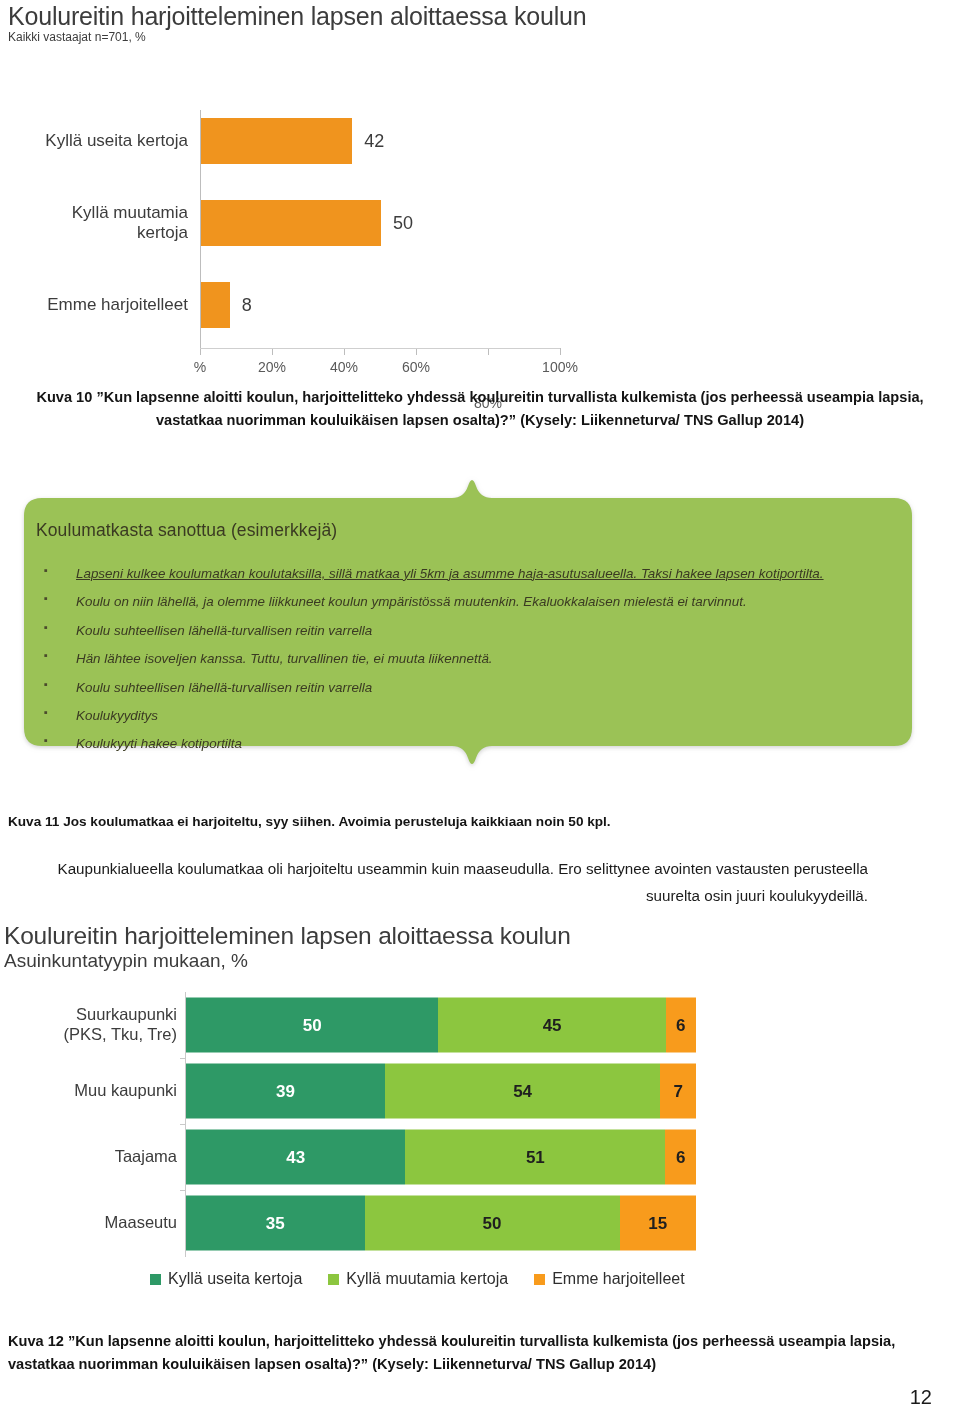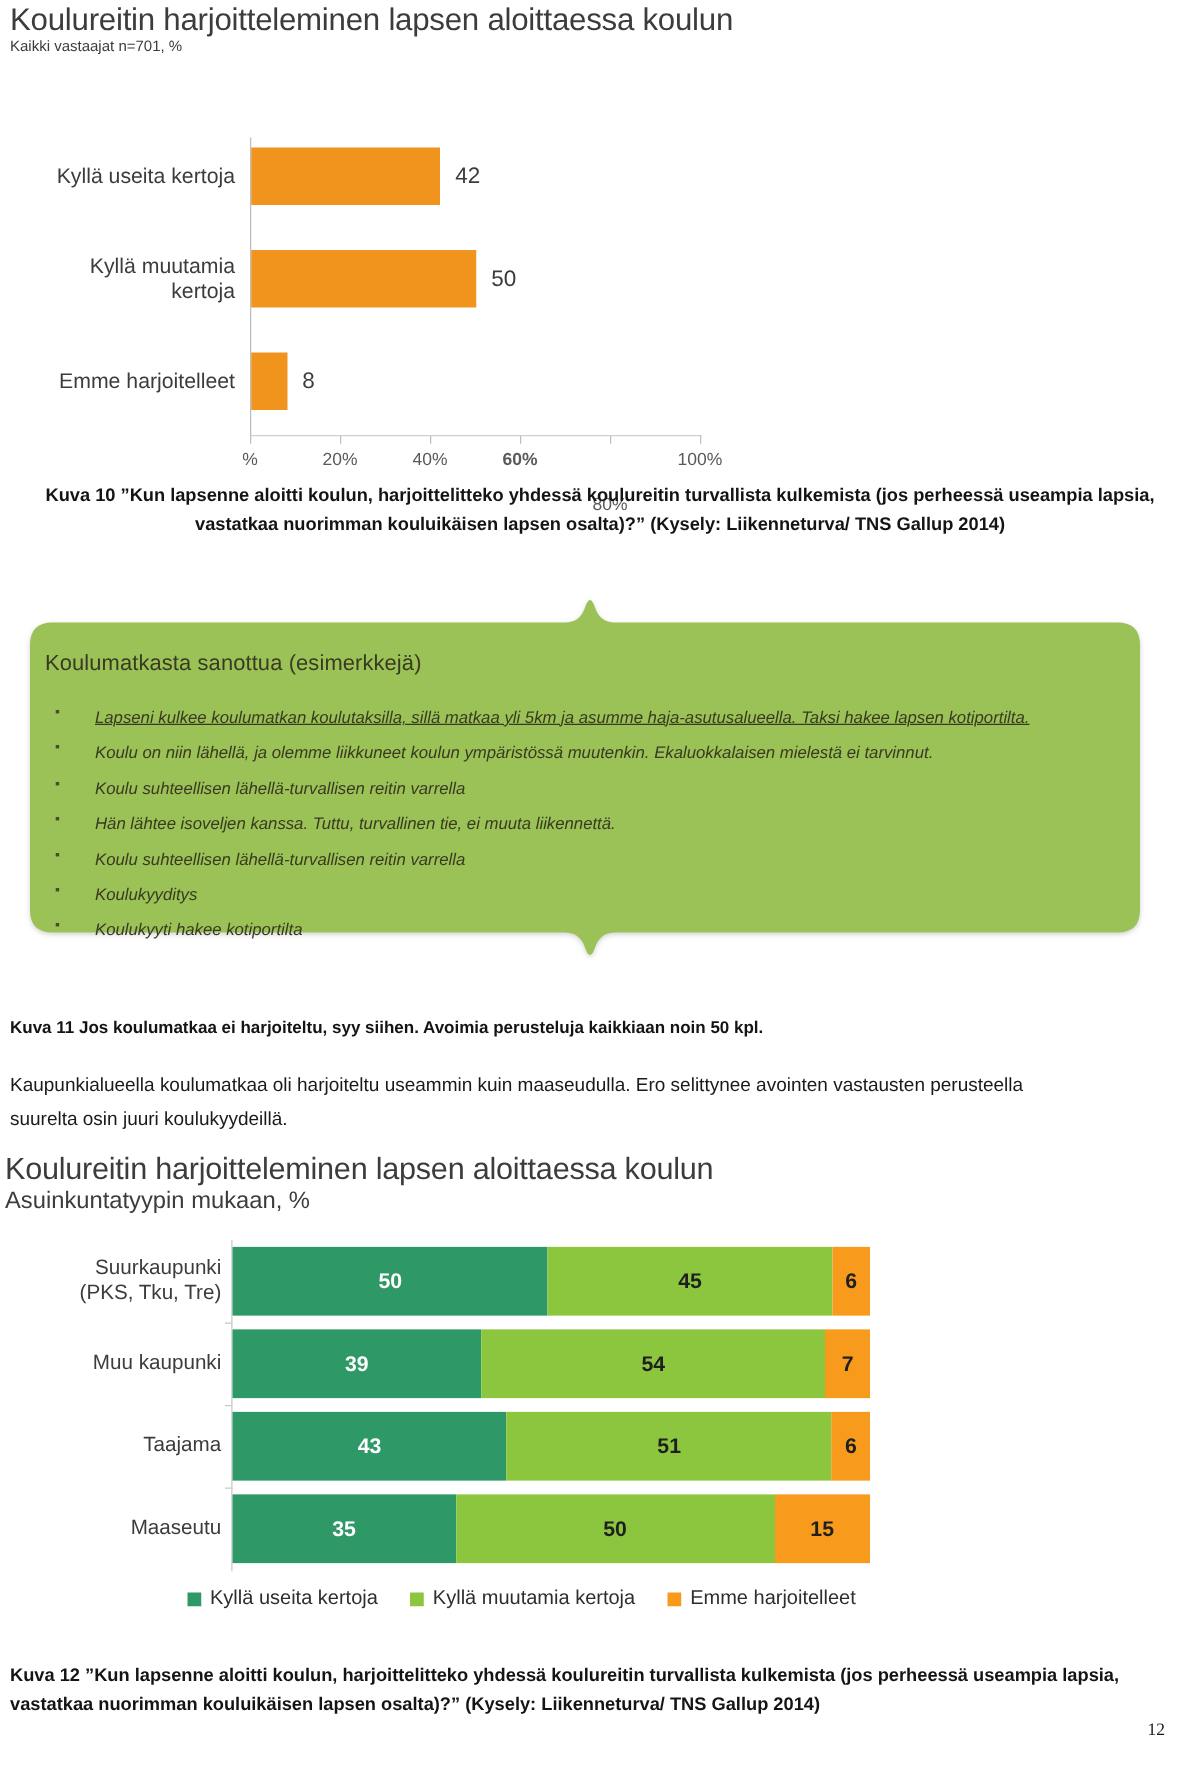--- a/index.html
+++ b/index.html
@@ -125,22 +125,22 @@
   }
   .c2-legend {
     position: absolute; left: 150px; top: 348px; width: 620px;
     display: flex; gap: 26px; align-items: center; justify-content: flex-start;
   }
   .c2-legend-item { display: flex; align-items: center; gap: 7px; }
   .c2-swatch { width: 11px; height: 11px; display: inline-block; }
   .c2-legend-label { font-size: 16px; color: #2e2e2e; white-space: nowrap; }
 
   .page-number {
-    position: absolute; right: 28px; bottom: 32px;
-    font-size: 14px; color: #1a1a1a; font-family: Liberation Serif, serif;
+    position: absolute; right: 28px; bottom: 16px;
+    font-size: 20px; color: #1a1a1a;
   }
 </style>
 </head>
 <body>
 
 <div class="chart1-wrap">
   <div class="c1-title">Koulureitin harjoitteleminen lapsen aloittaessa koulun</div>
   <div class="c1-subtitle">Kaikki vastaajat n=701, %</div>
 
   <div class="c1-plot">
@@ -165,21 +165,21 @@
     </div>
 
     <div class="c1-ticks" id="c1ticks">
         <div class="c1-tick" style="left: 0px;"></div>
         <div class="c1-ticklbl" style="left: 0px;">%</div>
         <div class="c1-tick" style="left: 72px;"></div>
         <div class="c1-ticklbl" style="left: 72px;">20%</div>
         <div class="c1-tick" style="left: 144px;"></div>
         <div class="c1-ticklbl" style="left: 144px;">40%</div>
         <div class="c1-tick" style="left: 216px;"></div>
-        <div class="c1-ticklbl" style="left: 216px; font-weight: bold;">60%</div>
+        <div class="c1-ticklbl" style="left: 216px;">60%</div>
         <div class="c1-tick" style="left: 288px;"></div>
         <div class="c1-ticklbl" style="left: 288px; margin-top: 36px;">80%</div>
         <div class="c1-tick" style="left: 360px;"></div>
         <div class="c1-ticklbl" style="left: 360px;">100%</div>
       </div>
   <div class="c1-baseline"></div>
     </div>
 </div>
 
 <div class="caption" style="top:386px;text-align:center;">Kuva 10 ”Kun lapsenne aloitti koulun, harjoittelitteko yhdessä koulureitin turvallista kulkemista (jos perheessä useampia lapsia, vastatkaa nuorimman kouluikäisen lapsen osalta)?”  (Kysely: Liikenneturva/ TNS Gallup 2014)</div>
@@ -218,21 +218,21 @@
         <li>Koulu suhteellisen lähellä-turvallisen reitin varrella</li>
         <li>Hän lähtee isoveljen kanssa. Tuttu, turvallinen tie, ei muuta liikennettä.</li>
         <li>Koulu suhteellisen lähellä-turvallisen reitin varrella</li>
         <li>Koulukyyditys</li>
         <li>Koulukyyti hakee kotiportilta</li>
       </ul>
   </div>
 </div>
 
 <div class="cap-note" style="top:812px;">Kuva 11 Jos koulumatkaa ei harjoiteltu, syy siihen. Avoimia perusteluja kaikkiaan noin 50 kpl.</div>
-<div class="bodytext" style="top:855px;">Kaupunkialueella koulumatkaa oli harjoiteltu useammin kuin maaseudulla. Ero selittynee avointen vastausten perusteella suurelta osin juuri koulukyydeillä.</div>
+<div class="bodytext" style="top:855px;text-align:right;">Kaupunkialueella koulumatkaa oli harjoiteltu useammin kuin maaseudulla. Ero selittynee avointen vastausten perusteella suurelta osin juuri koulukyydeillä.</div>
 
 <div class="chart2-wrap">
   <div class="c2-title">Koulureitin harjoitteleminen lapsen aloittaessa koulun</div>
   <div class="c2-subtitle">Asuinkuntatyypin mukaan, %</div>
 
   <div class="c2-plot">
     <div class="c2-axisline"></div>
     <div id="c2rows">
         <div class="c2-row" style="top: 0px;">
           <div class="c2-cat">Suurkaupunki<br>(PKS, Tku, Tre)</div>

